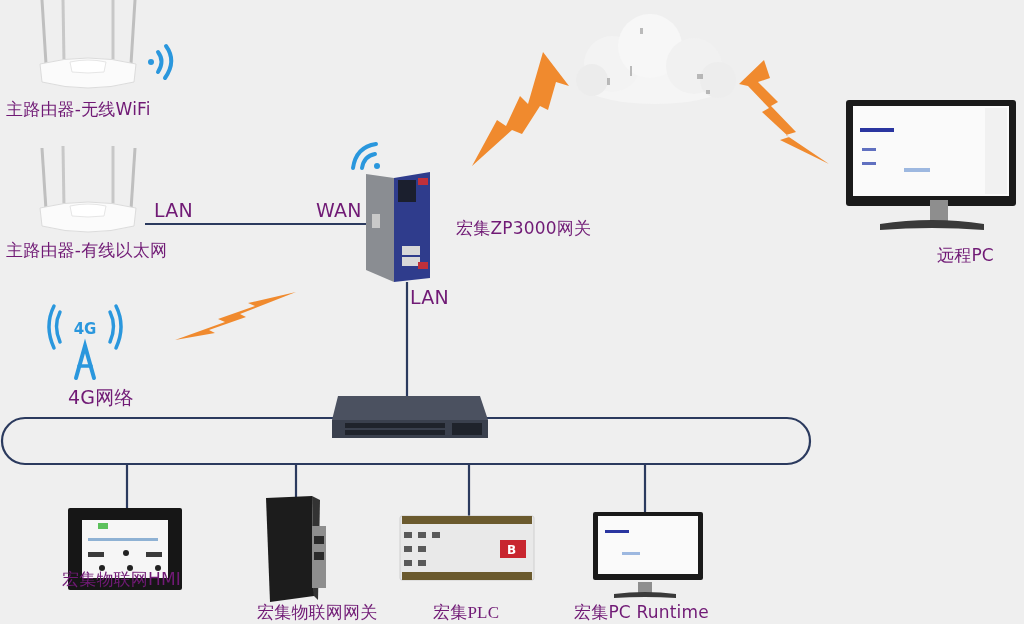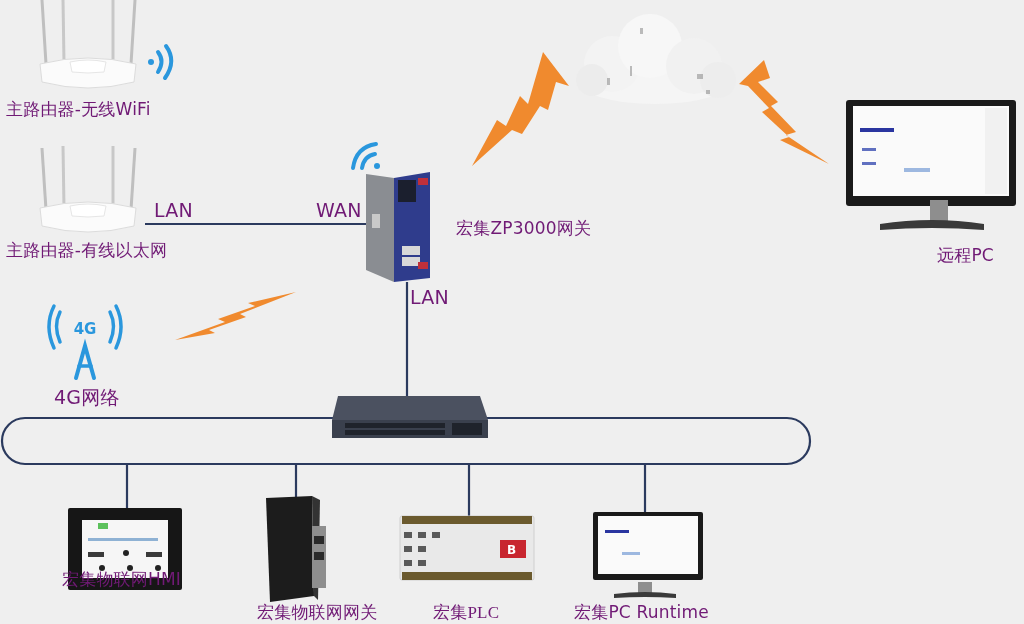--- a/index.html
+++ b/index.html
@@ -166,18 +166,18 @@
     <path d="M614 594 Q645 590 676 594 L676 598 Q645 596 614 598 Z" fill="#3a3a3a"></path>
   </g>
 </svg>
 
 <div class="lbl" style="left:6px;top:98px;">主路由器-无线WiFi</div>
 <div class="lbl" style="left:6px;top:239px;text-align:center;">主路由器-有线以太网</div>
 <div class="lbl sm" style="left:154px;top:199px;">LAN</div>
 <div class="lbl sm" style="left:316px;top:199px;">WAN</div>
 <div class="lbl" style="left:456px;top:217px;">宏集ZP3000网关</div>
 <div class="lbl sm" style="left:410px;top:286px;">LAN</div>
-<div class="lbl sm" style="left:54px;top:385px;">4G网络</div>
+<div class="lbl sm" style="left:68px;top:385px;">4G网络</div>
 <div class="lbl" style="left:897px;top:244px;margin-left:40px;">远程PC</div>
 <div class="lbl" style="left:62px;top:568px;">宏集物联网HMI</div>
 <div class="lbl" style="left:257px;top:601px;">宏集物联网网关</div>
 <div class="lbl" style="left:433px;top:601px;font-family:Liberation Serif, serif;">宏集PLC</div>
 <div class="lbl" style="left:574px;top:601px;text-align:right;">宏集PC Runtime</div>
 
 </body></html>

